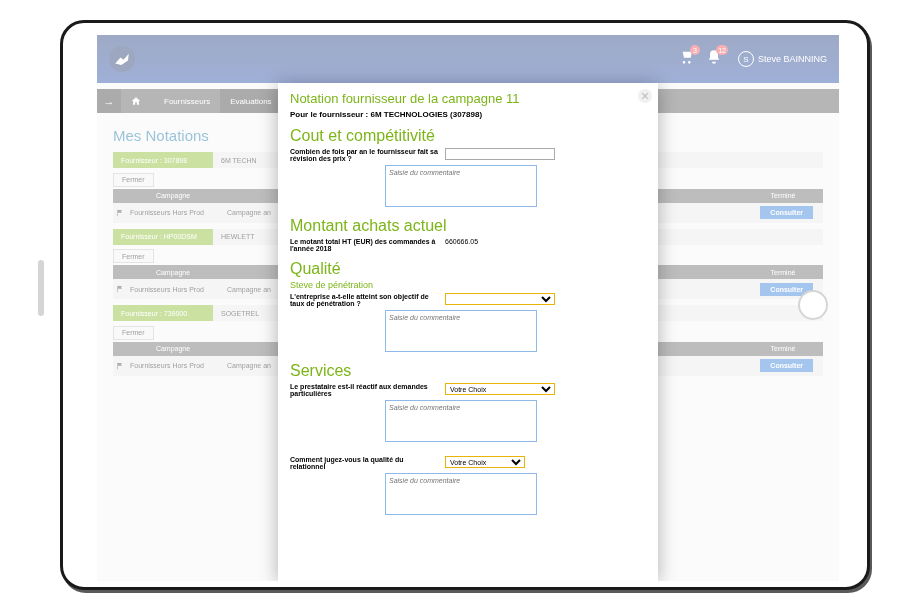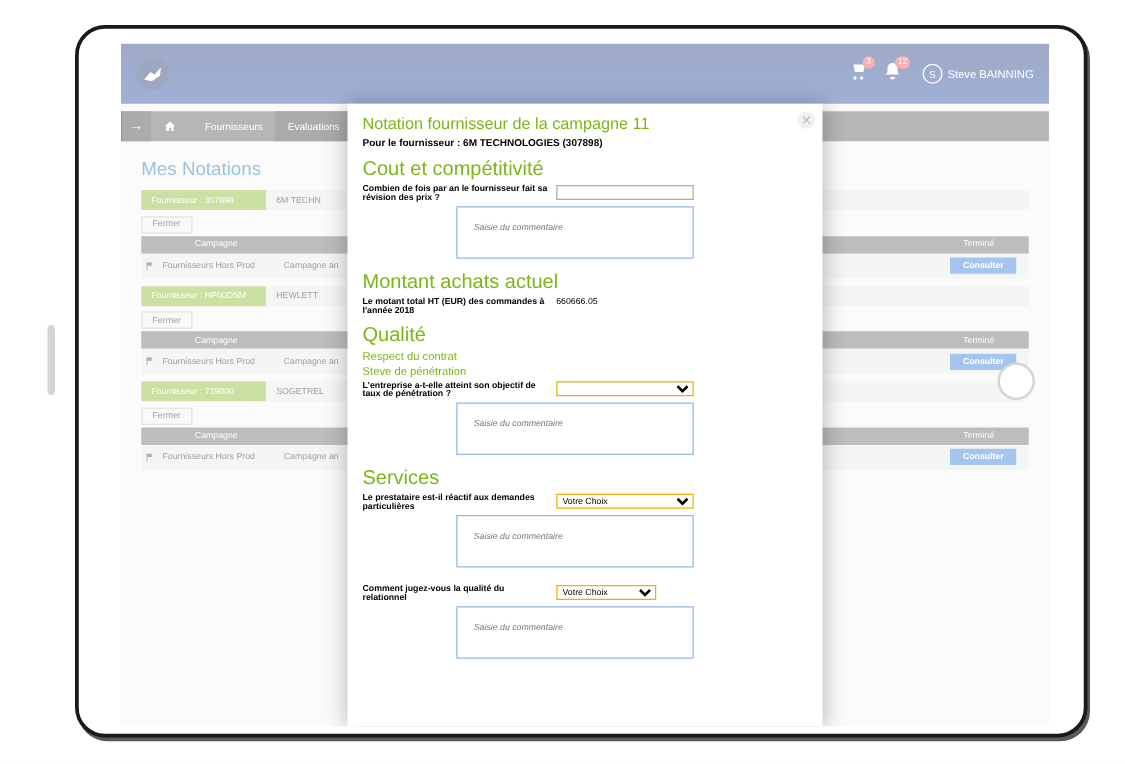--- a/index.html
+++ b/index.html
@@ -198,25 +198,25 @@
     .modal h2 { color: #7cb518; font-size: 13px; font-weight: normal; margin-bottom: 4px; }
     .modal .sub { font-size: 8px; font-weight: bold; margin-bottom: 6px; }
     .section-h { color: #7cb518; font-size: 16px; font-weight: normal; margin-top: 8px; }
     .subsection-h { color: #7cb518; font-size: 9px; font-weight: normal; margin-top: 2px; }
     .form-row { display: flex; margin-top: 3px; }
     .form-label { width: 155px; font-size: 7px; font-weight: bold; padding-right: 6px; }
     .form-input { border: 1px solid #aaa; height: 12px; width: 110px; font-size: 7px; }
     .form-select { border: 1px solid #eab308; height: 12px; width: 110px; font-size: 7px; background: #fff; }
     .form-textarea {
       border: 1px solid #8fb9e8;
-      width: 190px; height: 42px;
-      margin-left: 75px;
+      width: 152px; height: 42px;
+      margin-left: 95px;
       margin-top: 3px;
       font-size: 7px;
-      padding: 13px;
+      padding: 3px;
       color: #999;
       font-style: italic;
       resize: none;
     }
     .form-value { font-size: 7px; }
   </style>
 </head>
 <body>
 
 <div class="side-notch"></div>
@@ -331,21 +331,20 @@
         </div>
         <textarea class="form-textarea" placeholder="Saisie du commentaire" style=""></textarea>
         
         <div class="section-h">Montant achats actuel</div>
         <div class="form-row">
           <div class="form-label">Le motant total HT (EUR) des commandes à l'année 2018</div>
           <div class="form-value">660666.05</div>
         </div>
         
         <div class="section-h">Qualité</div>
-        <div class="subsection-h">Respect du contrat</div>
         <div class="subsection-h">Steve de pénétration</div>
         <div class="form-row">
           <div class="form-label">L'entreprise a-t-elle atteint son objectif de taux de pénétration ?</div>
           <select class="form-select"><option></option></select>
         </div>
         <textarea class="form-textarea" placeholder="Saisie du commentaire" style=""></textarea>
         
         <div class="section-h">Services</div>
         <div class="form-row">
           <div class="form-label">Le prestataire est-il réactif aux demandes particulières</div>

